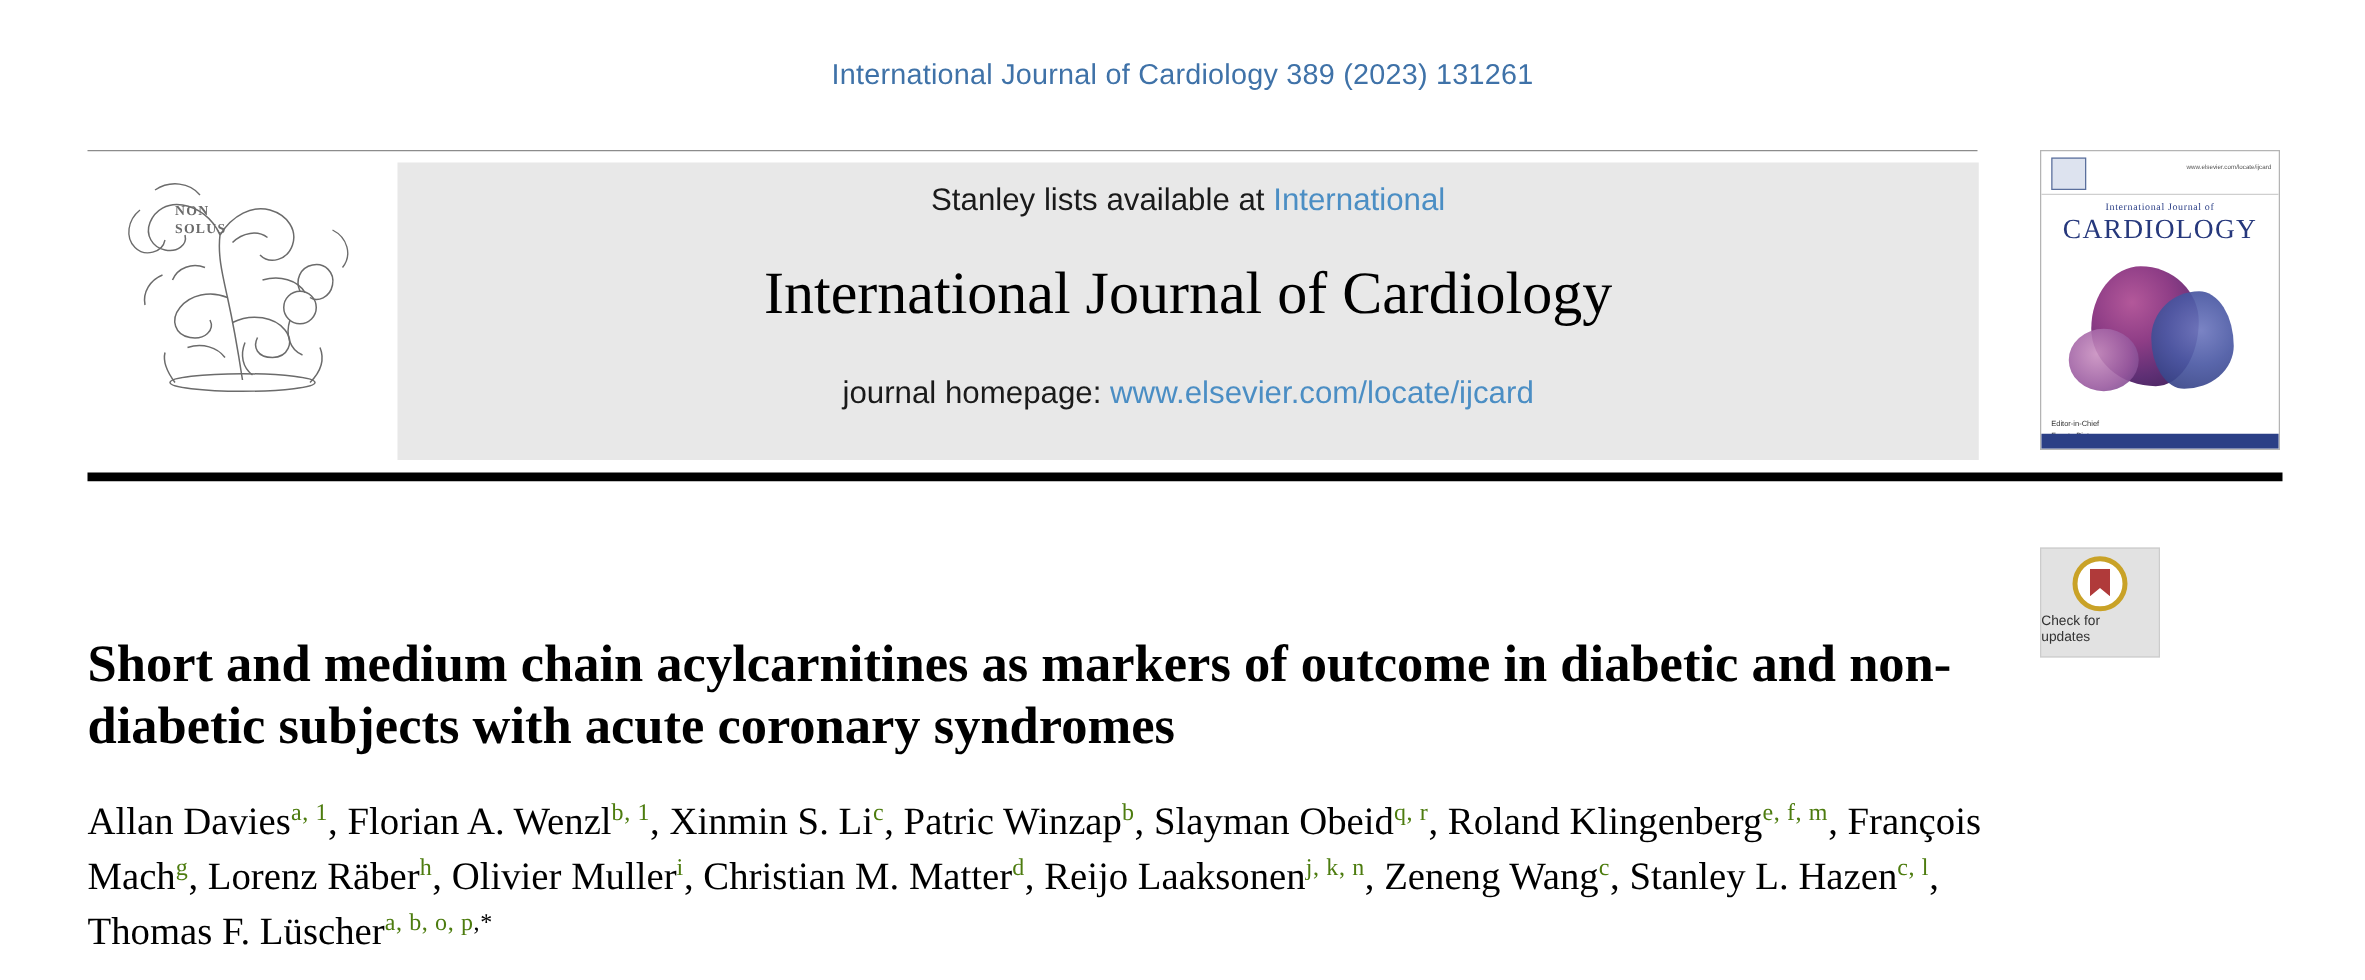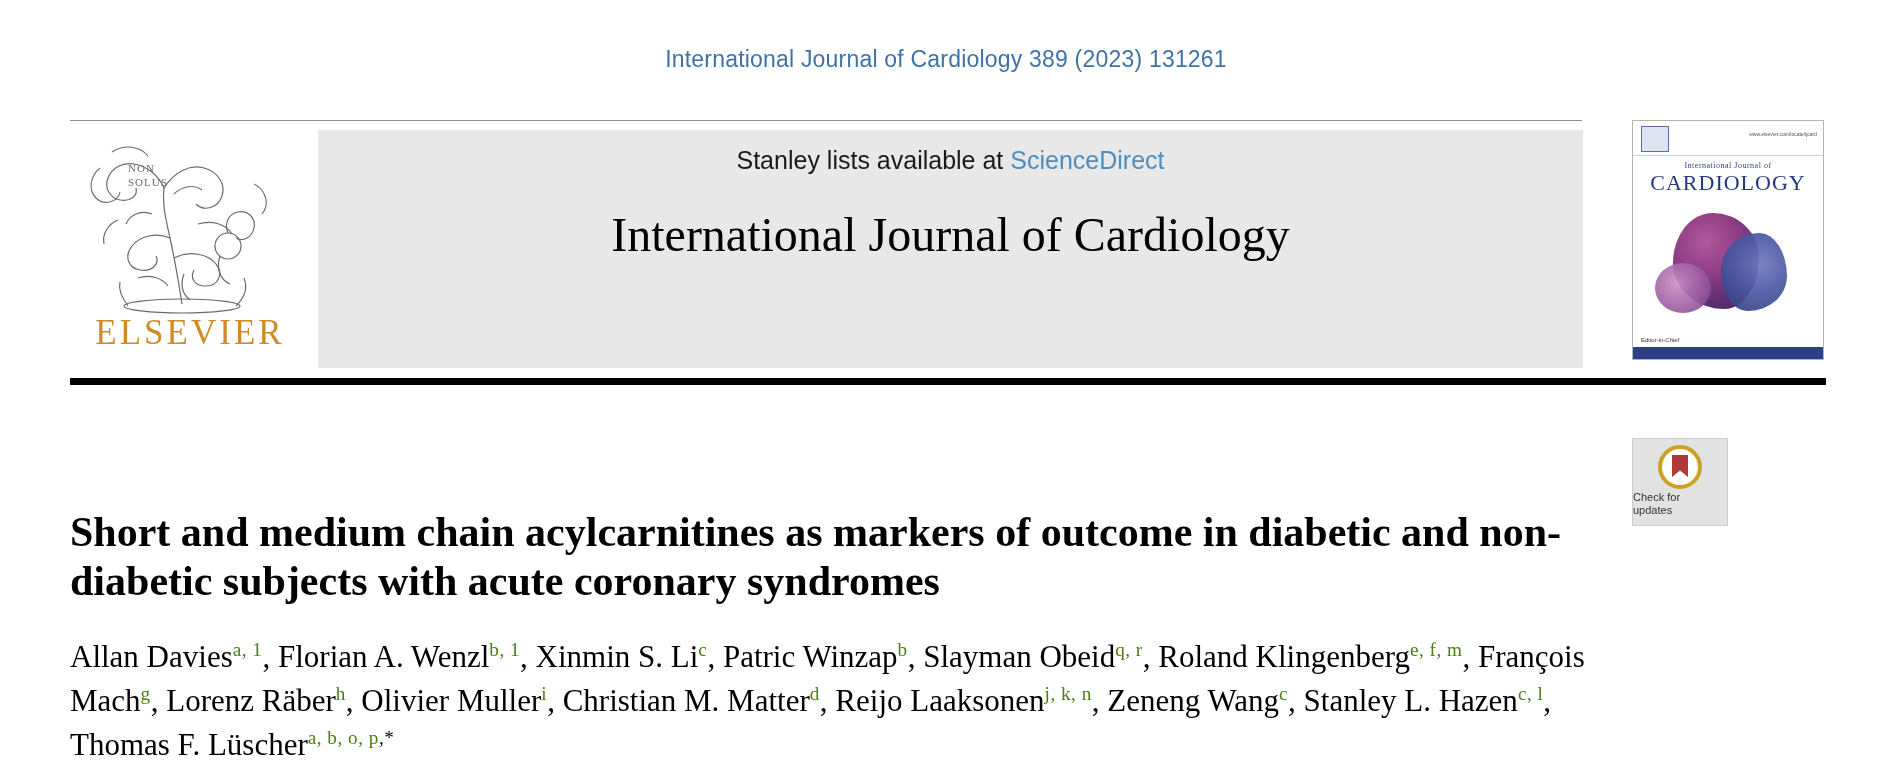--- a/index.html
+++ b/index.html
@@ -54,23 +54,24 @@
     top: 258px;
     left: 0;
     width: 1756px;
     height: 7px;
     background: #000000;
   }
 
   .elsevier-logo {
     position: absolute;
     top: 8px;
-    left: 0;
+    left: 12px;
     width: 240px;
     height: 240px;
+    font-weight: bold;
   }
   .elsevier-tree {
     position: absolute;
     top: 0;
     left: 8px;
     width: 214px;
     height: 186px;
   }
   .elsevier-word {
     position: absolute;
@@ -329,28 +330,30 @@
           <path d="M106 146 C102 156 104 166 112 172"></path>
         </g>
         <g fill="none" stroke="#6b6b6b" stroke-width="1.1">
           <path d="M22 40 C12 48 10 62 18 70 C26 78 40 74 42 64"></path>
           <path d="M34 24 C46 16 62 18 70 28"></path>
           <path d="M176 56 C188 62 192 76 184 86"></path>
         </g>
         <text x="50" y="44" font-family="Liberation Serif, serif" font-size="11" fill="#6b6b6b" letter-spacing="1">NON</text>
         <text x="50" y="58" font-family="Liberation Serif, serif" font-size="11" fill="#6b6b6b" letter-spacing="1">SOLUS</text>
       </svg>
-      <div class="elsevier-word">ELSEVIER</div>
     </div>
 
     <div class="journal-band">
       <div class="contents-line">
-        <span>Stanley lists available at </span><a href="#">ScienceDirect</a>
+        <span>Stanley lists available at </span><a href="#">International</a>
       </div>
       <div class="journal-title">International Journal of Cardiology</div>
+      <div class="homepage-line">
+        <span>journal homepage: </span><a href="#">www.elsevier.com/locate/ijcard</a>
+      </div>
     </div>
 
     <div class="rule-bottom"></div>
   </div>
 
   <div class="cover">
     <div class="cover-topbar">
       <div class="cover-logo-box"></div>
       <div class="cover-topbar-text">www.elsevier.com/locate/ijcard</div>
     </div>

